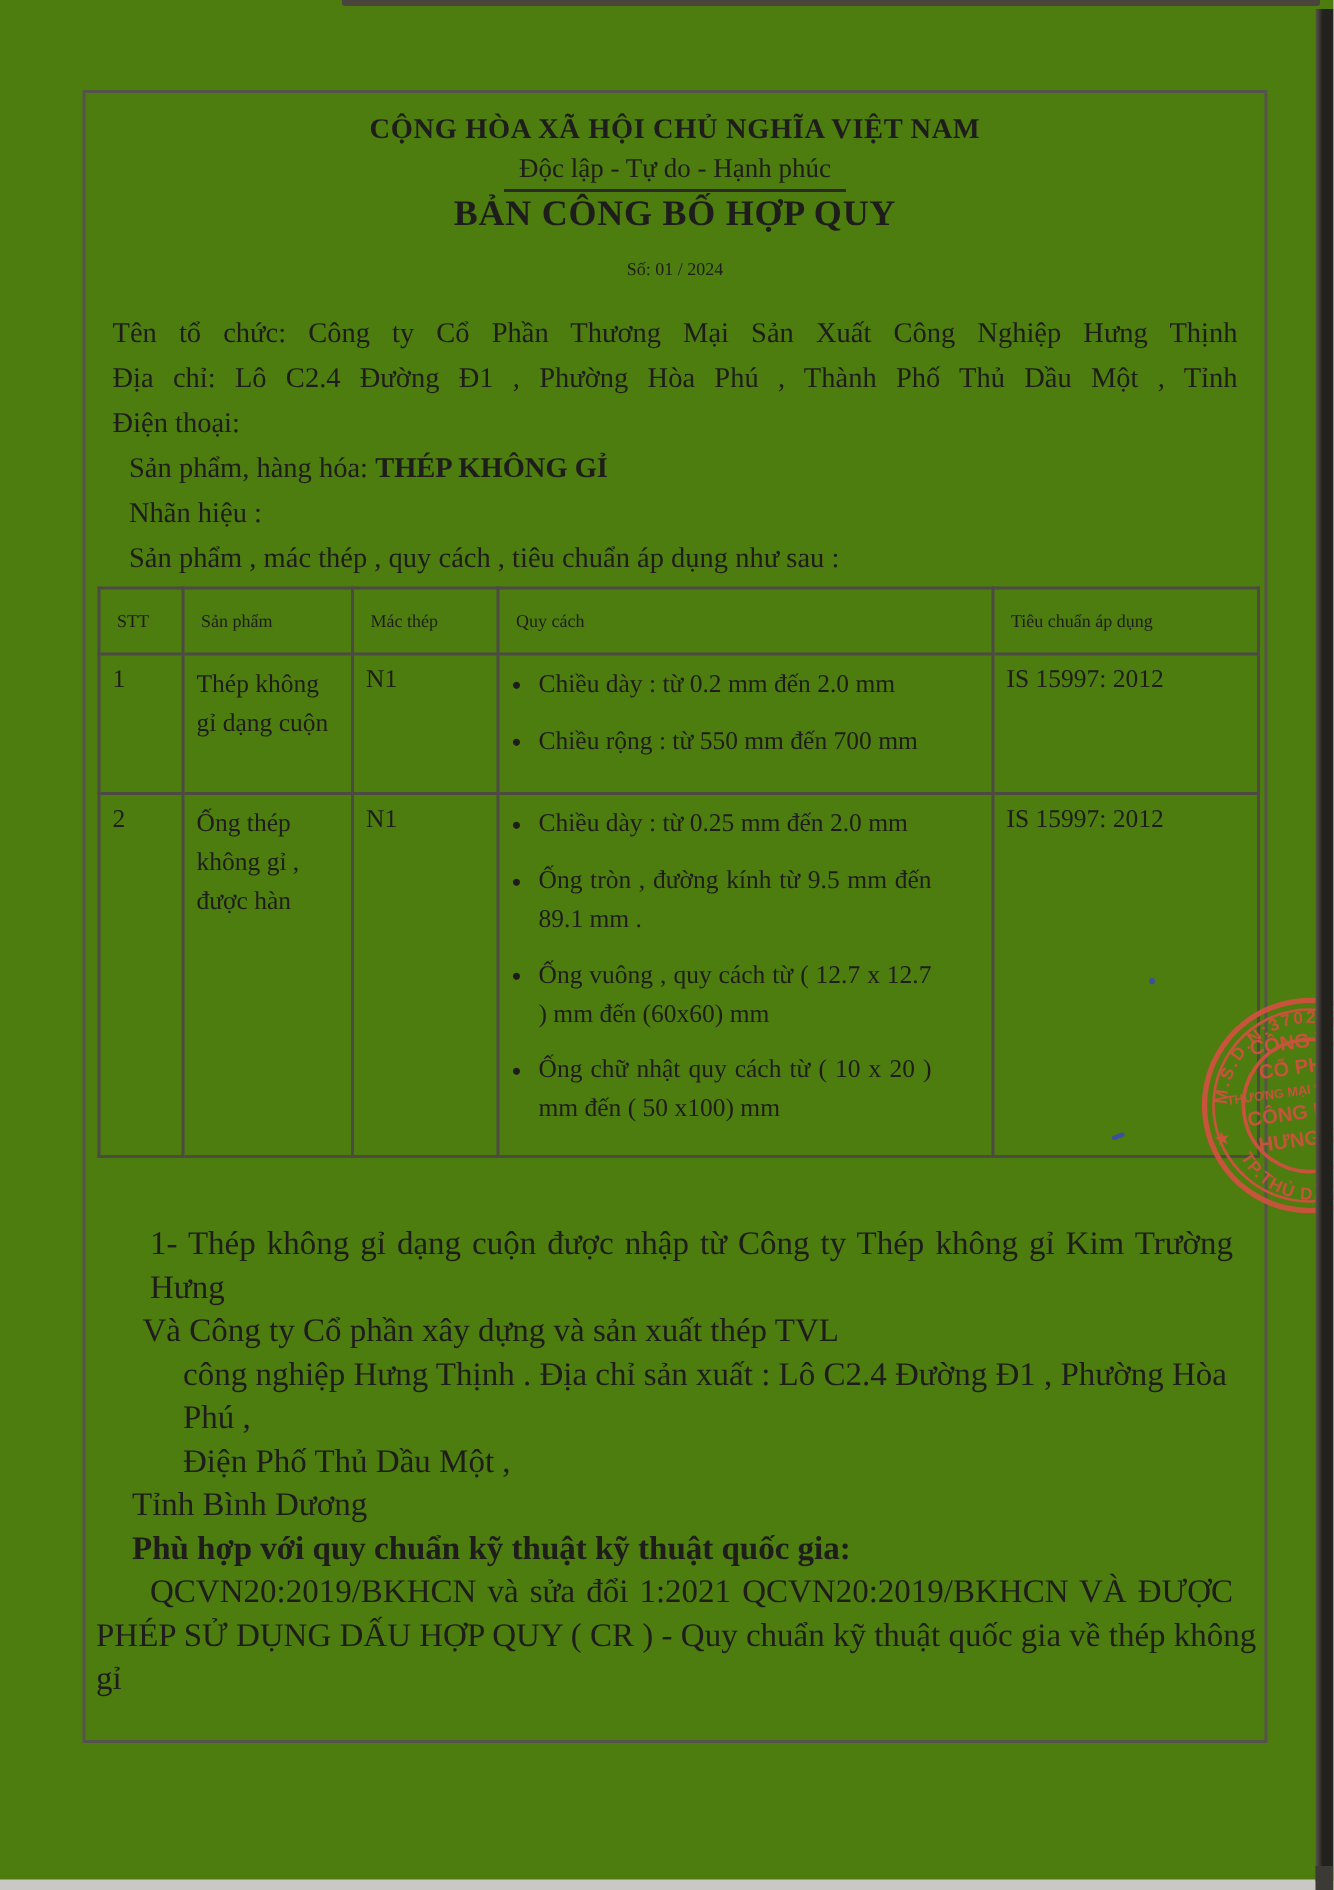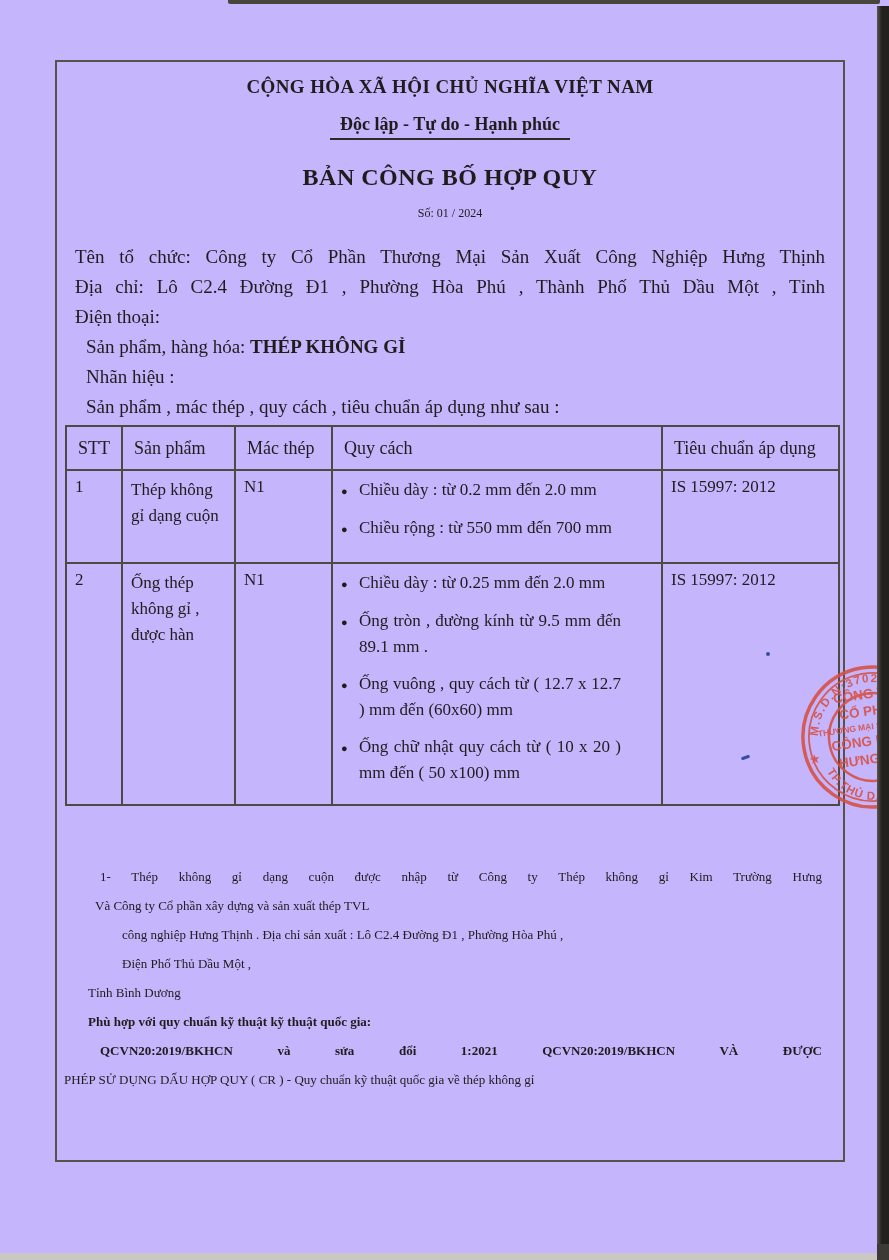--- a/index.html
+++ b/index.html
@@ -1,76 +1,76 @@
 <!DOCTYPE html>
 <html><head>
 <meta charset="utf-8">
 <style>
   html,body{margin:0;padding:0;background:#e8e8e6;}
   .sheet{
     position:relative;
     width:889px;height:1260px;
-    background:#c4b5fd;
+    background:#4d7c0f;
     overflow:hidden;
     font-family:"Liberation Serif","DejaVu Serif",serif;
     color:#1e1d1b;
   }
   
   .scan-top-line{position:absolute;left:228px;top:0;width:652px;height:4px;background:#4a453c;z-index:6;border-radius:0 0 2px 2px;}
   .scan-right-band{position:absolute;left:877px;top:6px;width:12px;height:1248px;background:linear-gradient(to right,#5a554c,#23211d 40%,#23211d);z-index:5;}
   .scan-bottom-strip{position:absolute;left:0;top:1253px;width:889px;height:7px;background:#c9c8c4;z-index:4;}
   .scan-corner{position:absolute;left:877px;top:1244px;width:12px;height:16px;background:#3c3a35;z-index:6;}
   .ink-speck{position:absolute;background:#3a4fa0;z-index:3;border-radius:2px;}
 
   .page-border{
     position:absolute;left:55px;top:60px;width:790px;height:1102px;
     border:2px solid #56534c;box-sizing:border-box;z-index:1;
   }
 
   
   .gov-header{margin-top:12px;text-align:center;}
   .national-title{font-size:19px;font-weight:bold;line-height:26px;letter-spacing:.4px;}
-  .national-motto{display:inline-block;margin-top:12px;font-size:18px;font-weight:bold;line-height:24px;
+  .national-motto{display:inline-block;margin-top:0;font-size:18px;font-weight:normal;line-height:24px;
     border-bottom:2px solid #2c2a26;padding:0 10px 2px 10px;}
-  .doc-title{margin-top:22px;text-align:center;font-size:24px;font-weight:bold;line-height:30px;letter-spacing:.5px;}
+  .doc-title{text-align:center;font-size:24px;font-weight:bold;line-height:30px;letter-spacing:.5px;}
   .doc-number{margin-top:8px;text-align:center;font-size:12px;line-height:26px;}
 
   
   .info-block{margin:16px 0 0 18px;width:750px;font-size:19px;line-height:30px;}
   .stretch{text-align:justify;text-align-last:justify;}
   .indent1{margin-left:11px;}
   .bold{font-weight:bold;}
 
   
   table.conformity{border-collapse:collapse;table-layout:fixed;width:773px;margin:3px 0 0 8px;font-size:17px;}
   table.conformity th,table.conformity td{border:2px solid #4d4a44;vertical-align:top;padding:6px 8px;font-weight:normal;text-align:left;}
-  table.conformity th{height:30px;vertical-align:middle;font-size:18px;padding-left:11px;}
+  table.conformity th{height:30px;vertical-align:middle;font-size:12px;padding-left:11px;}
   th.c-stt,td.c-stt{text-align:center;}
   .row-1 td{height:79px;}
   .row-2 td{height:228px;}
   td.c-prod{text-align:justify;padding-left:11px;padding-top:9px;line-height:26px;}
   td.c-grade{text-align:center;padding-top:9px;}
   td.c-stt{padding-top:9px;}
   td.c-std{padding-left:10px;padding-top:9px;}
   td.c-spec{padding:10px 6px 6px 36px;}
   .spec-item{display:flex;margin-bottom:11px;}
   .bullet{flex:0 0 18px;font-size:11px;line-height:26px;padding-top:1px;}
   .spec-text{flex:1;max-width:262px;text-align:justify;line-height:26px;}
 
   
-  .notes{margin-top:56px;font-size:13px;}
+  .notes{margin-top:42px;font-size:22px;}
   .notes div{line-height:29px;}
   .n-l1{margin-left:43px;width:722px;}
   .n-l2{margin-left:38px;}
   .n-l3{margin-left:43px;width:730px;}
   .n-l4{margin-left:65px;}
   .n-l5{margin-left:65px;}
   .n-l6{margin-left:31px;}
   .n-l7{margin-left:31px;font-weight:bold;}
-  .n-l8{margin-left:43px;width:722px;font-weight:bold;}
+  .n-l8{margin-left:43px;width:722px;}
   .n-l9{margin-left:7px;}
 
   
   .stamp{position:absolute;left:790px;top:655px;width:170px;height:170px;z-index:3;opacity:.88;}
 </style>
 </head>
 <body>
 
 <div class="sheet">
 

